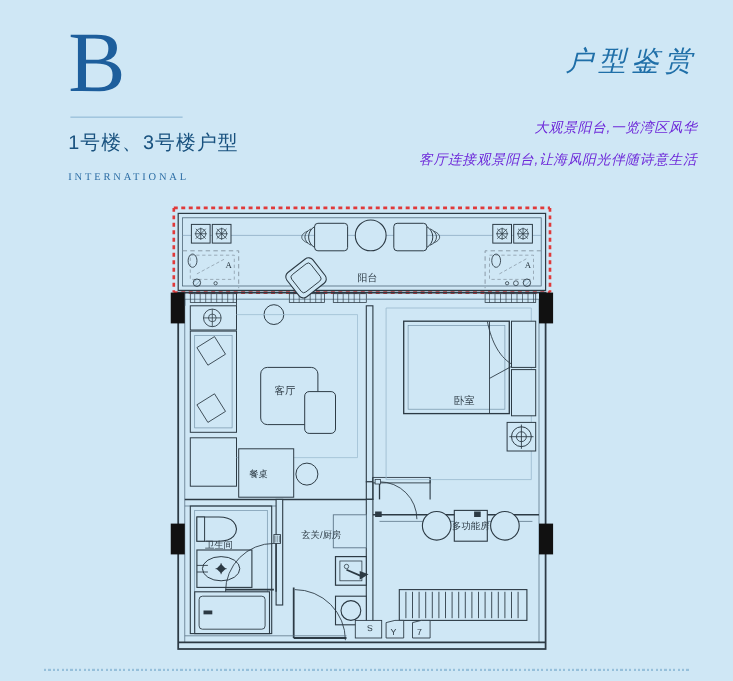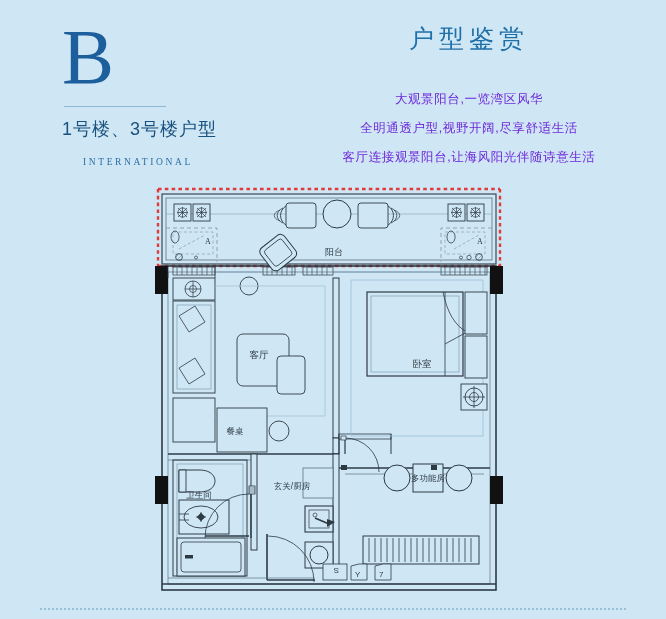--- a/index.html
+++ b/index.html
@@ -44,29 +44,29 @@
     margin: 0 0 14px 0;
     font-weight: 500;
     white-space: nowrap;
   }
   #brand-en {
     font-family: "Liberation Serif", "DejaVu Serif", serif;
     font-size: 9.5px;
     color: #2d6ea5;
     letter-spacing: 2.6px;
     line-height: 1.65;
-    margin-left: 21px;
   }
 
   
   #copy-block {
     position: absolute;
-    right: 32px; top: 22px;
+    right: 32px; top: 39px;
     width: 330px;
-    text-align: center;
+    text-align: right;
+    font-style: italic;
   }
   #copy-title {
     font-size: 25px;
     color: #1f6fa8;
     letter-spacing: 5px;
     margin: 0 0 30px 0;
     font-weight: 400;
     white-space: nowrap;
   }
   .copy-line {
@@ -104,21 +104,20 @@
     <div id="brand-rule"></div>
     <div id="brand-subtitle">1号楼、3号楼户型</div>
     <div id="brand-en">
       <div>INTERNATIONAL</div>
     </div>
   </div>
 
   <div id="copy-block">
     <div id="copy-title">户型鉴赏</div>
     <div class="copy-line">大观景阳台,一览湾区风华</div>
-    <div class="copy-line">全明通透户型,视野开阔,尽享舒适生活</div>
     <div class="copy-line">客厅连接观景阳台,让海风阳光伴随诗意生活</div>
   </div>
 
   <div id="plan-wrap">
     <svg id="plan-svg" width="348" height="408" viewBox="0 0 348 408" xmlns="http://www.w3.org/2000/svg">
 
       <defs>
         <pattern id="hatch" width="4" height="4" patternUnits="userSpaceOnUse">
           <path d="M0,4 L4,0" stroke="#6f93ab" stroke-width="0.6"></path>
         </pattern>

